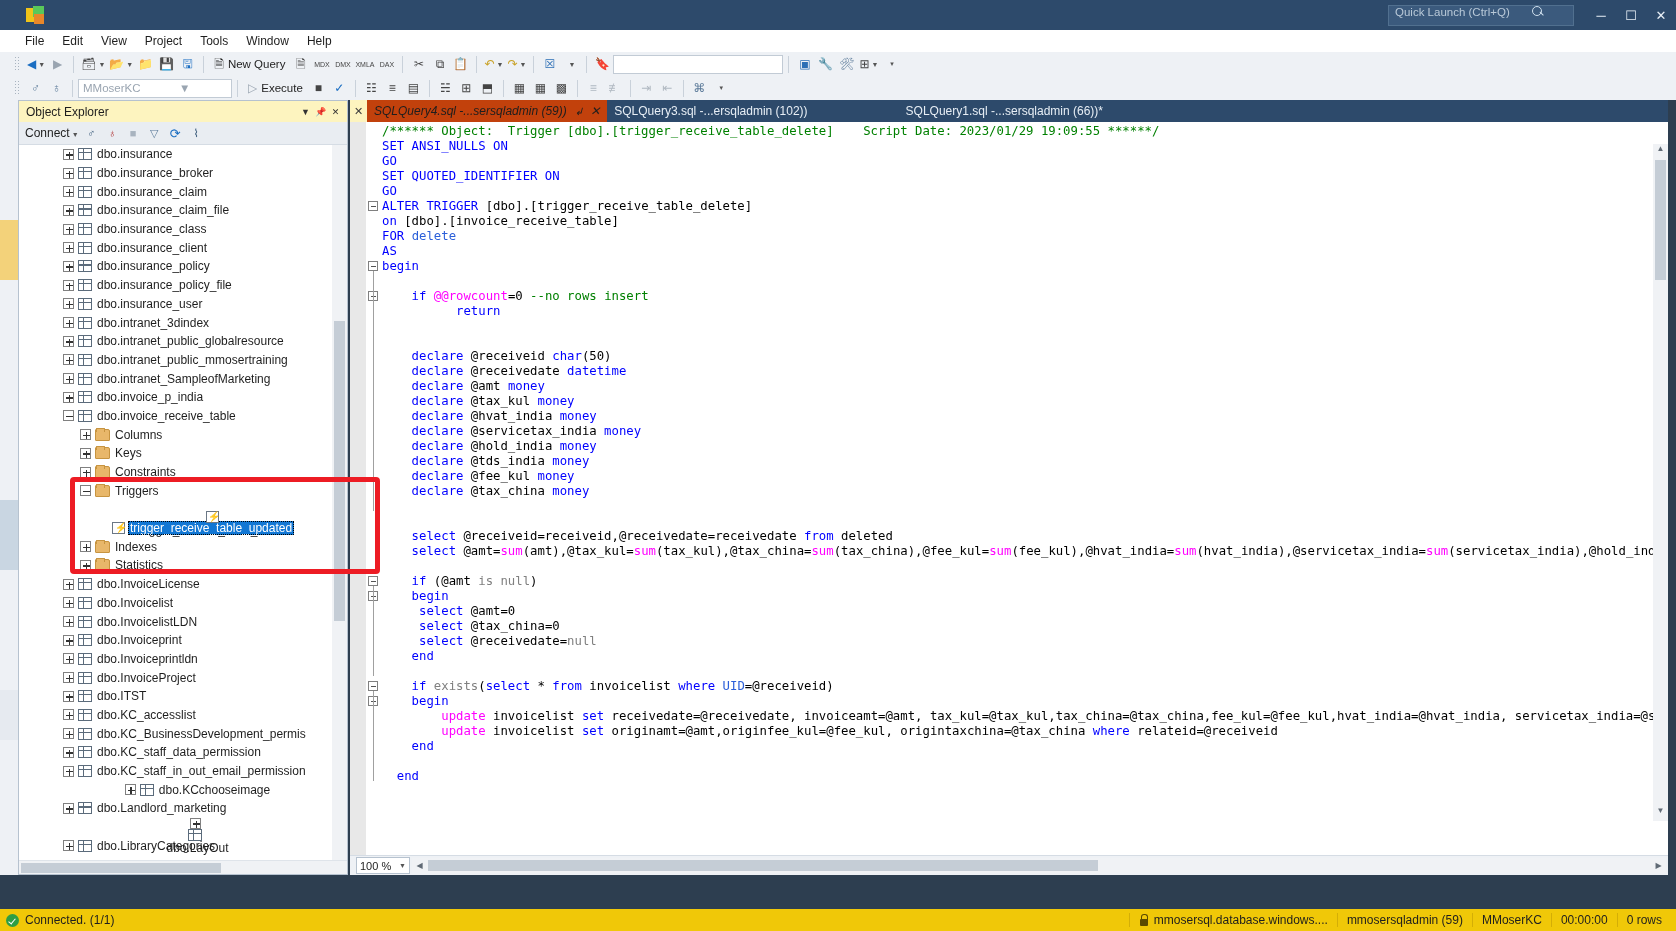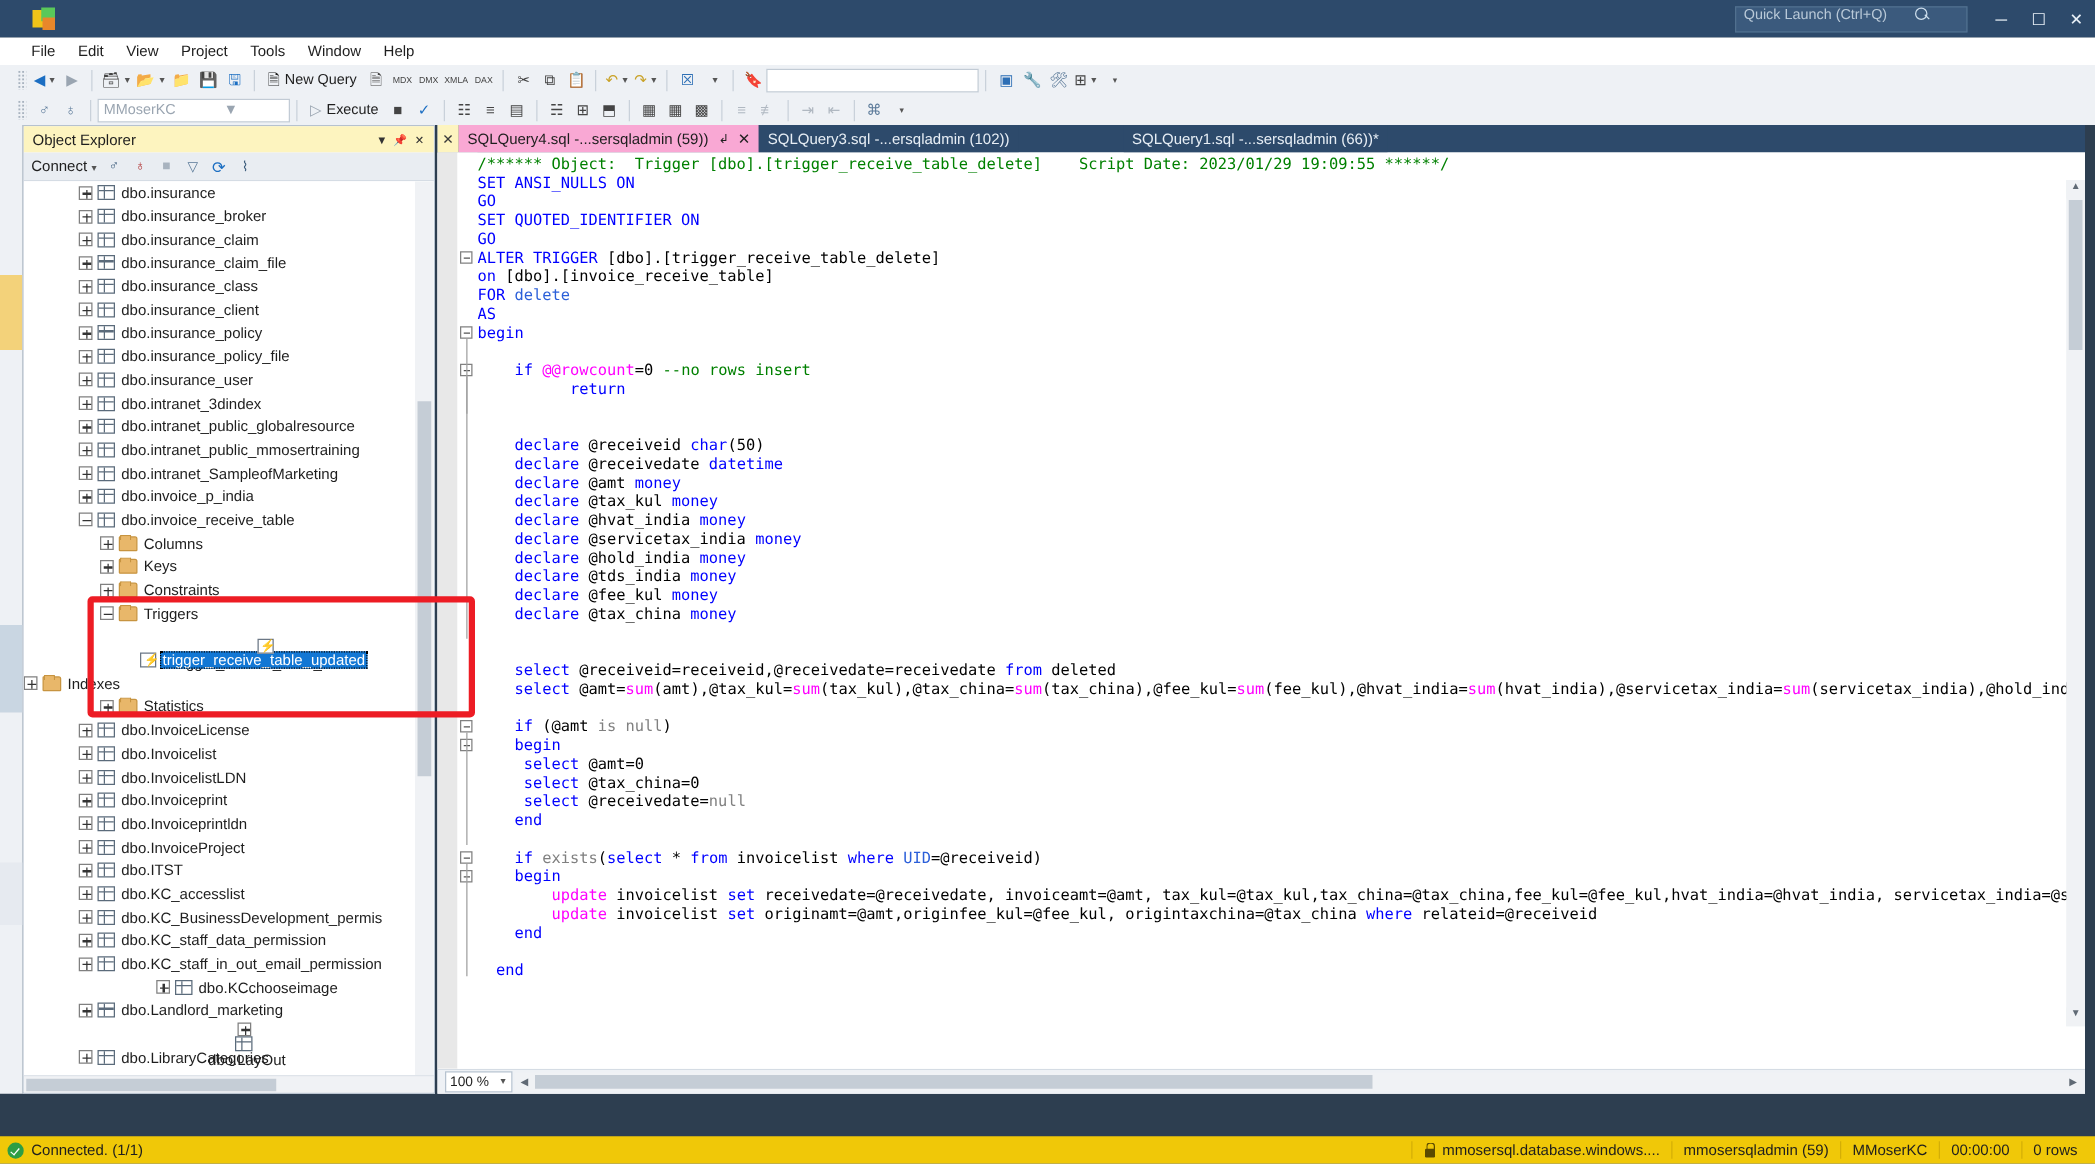--- a/index.html
+++ b/index.html
@@ -190,21 +190,21 @@
     height: 22px; background: #2d4a6b; display: flex; align-items: stretch; flex: 0 0 auto;
   }
   .tab-x-left {
     width: 17px; background: #fdf4bf; display: flex; align-items: center; justify-content: center;
     font-size: 11px; color: #3a3a3a;
   }
   .tab {
     display: flex; align-items: center; padding: 0 7px; font-size: 12px;
     color: #e7eef5; white-space: nowrap; background: #2d4a6b;
   }
-  .tab.active { background: #f9a8d4; color: #1e1e1e; }
+  .tab.active { background: #c2410c; color: #1e1e1e; font-style: italic; }
   .tab .pin { margin-left: 8px; font-size: 10px; }
   .tab .cls { margin-left: 7px; font-size: 12px; }
   .code-area {
     flex: 1 1 auto; position: relative; background: #ffffff; overflow: hidden;
     display: flex;
   }
   .gutter-grey {
     width: 16px; background: #e8e8e8; flex: 0 0 auto;
   }
   .gutter-fold {
@@ -638,21 +638,21 @@
           <div class="node" style="padding-left: 78px; flex-direction: column;">
             <span class="exp none"></span>
             <span class="trig-ico"></span>
             <span>trigger_receive_table_delete</span>
           </div>
           <div class="node" style="padding-left: 78px;">
             <span class="exp none"></span>
             <span class="trig-ico"></span>
             <span class="sel">trigger_receive_table_updated</span>
           </div>
-          <div class="node" style="">
+          <div class="node" style="padding-left: 61px;">
             <span class="exp plus"></span>
             <span class="fold-ico"></span>
             <span>Indexes</span>
           </div>
           <div class="node" style="padding-left: 61px;">
             <span class="exp plus"></span>
             <span class="fold-ico"></span>
             <span>Statistics</span>
           </div>
           <div class="node" style="padding-left: 44px;">

